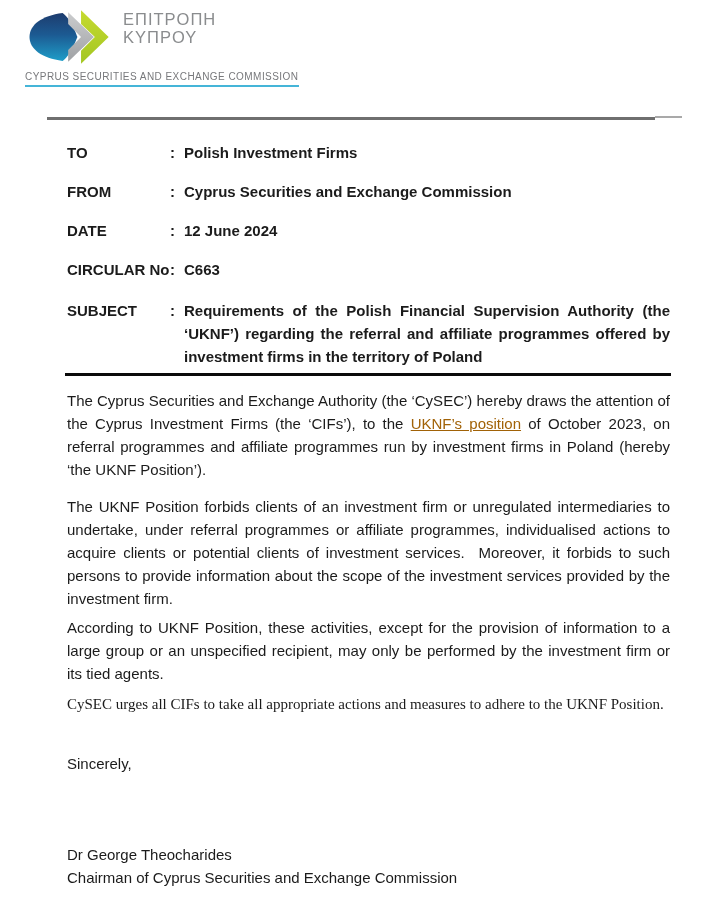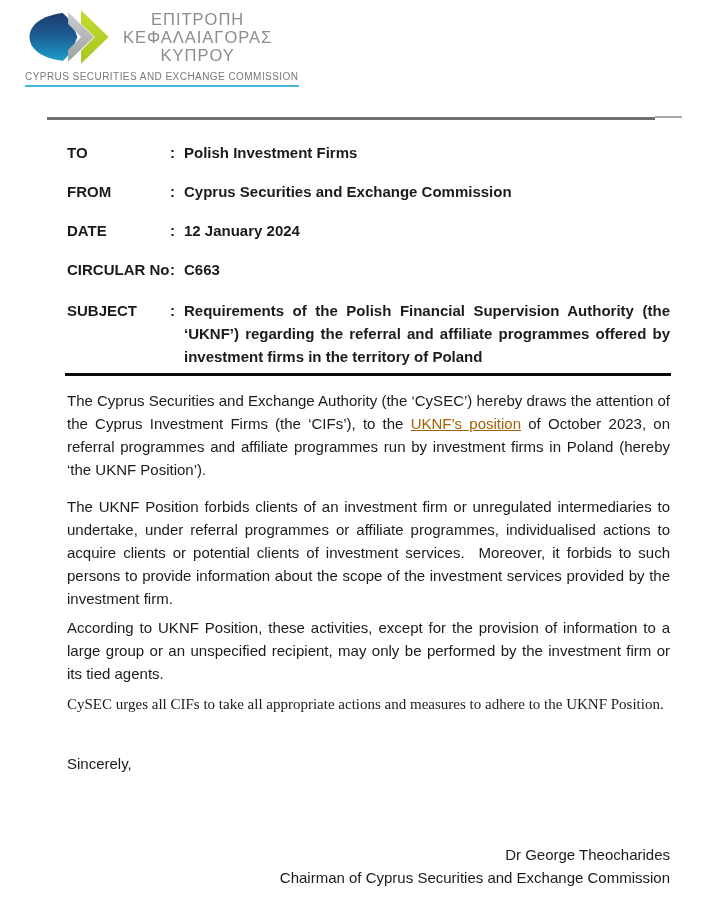--- a/index.html
+++ b/index.html
@@ -14,21 +14,20 @@
   
   .logo-block{padding:8px 0 0 24px;}
   .logo-row{display:flex;align-items:flex-start;}
   .logo-icon{width:92px;height:58px;flex:0 0 auto;}
   .greek{
     margin-left:7px;margin-top:2px;
     font-size:16.5px;line-height:18px;
     letter-spacing:1px;
     color:#8a8c8e;font-weight:400;
     white-space:nowrap;
-    text-align:center;
   }
   .tagline{
     display:inline-block;
     margin:5px 0 0 1px;
     font-size:10px;letter-spacing:0.45px;
     color:#77787b;
     padding-bottom:3px;
     border-bottom:2px solid #45b5d8;
     white-space:nowrap;
   }
@@ -51,21 +50,21 @@
   .body p{
     margin:0;
     font-size:15px;line-height:23px;
     text-align:justify;
   }
   .p1{margin-top:13px !important;}
   .p2{margin-top:14px !important;}
   .p3{margin-top:6px !important;}
   .p4{margin-top:8px !important;font-family:Liberation Serif, serif;}
   .closing{margin-top:36px !important;text-align:left;}
-  .signature{margin-top:68px !important;text-align:right;}
+  .signature{margin-top:68px !important;text-align:left;}
   .signature div{font-size:15px;line-height:23px;}
   a.doc-link{color:#a16207;text-decoration:underline;cursor:pointer;}
 </style>
 </head>
 <body>
 
 <div class="page">
 
   <header class="logo-block">
     <div class="logo-row">
@@ -84,21 +83,20 @@
             <stop offset="0" stop-color="#c6da2f"></stop>
             <stop offset="1" stop-color="#a3c622"></stop>
           </linearGradient>
         </defs>
         <path d="M42,4 C19,7 6,17 6,30 C6,43 19,53 42,56 C47,52 52,46 58,30 C52,14 47,8 42,4 Z" fill="url(#gBlue)"></path>
         <path d="M48,3 L76,30 L48,57 L48,44 L62,30 L48,16 Z" fill="url(#gGray)"></path>
         <path d="M62,1 L92,30 L62,59 L62,45 L77,30 L62,16 Z" fill="url(#gGreen)"></path>
       </svg>
       <div class="greek">
         <div>ΕΠΙΤΡΟΠΗ</div>
-        <div>ΚΕΦΑΛΑΙΑΓΟΡΑΣ</div>
         <div>ΚΥΠΡΟΥ</div>
       </div>
     </div>
     <div class="tagline">CYPRUS SECURITIES AND EXCHANGE COMMISSION</div>
   </header>
 
   <div class="header-rule">
     <span class="main"></span>
     <span class="tail"></span>
   </div>
@@ -112,21 +110,21 @@
         <span class="f-value">Polish Investment Firms</span>
       </div>
       <div class="f-row">
         <span class="f-label">FROM</span>
         <span class="f-colon">:</span>
         <span class="f-value">Cyprus Securities and Exchange Commission</span>
       </div>
       <div class="f-row">
         <span class="f-label">DATE</span>
         <span class="f-colon">:</span>
-        <span class="f-value">12 January 2024</span>
+        <span class="f-value">12 June 2024</span>
       </div>
       <div class="f-row">
         <span class="f-label">CIRCULAR No</span>
         <span class="f-colon">:</span>
         <span class="f-value">C663</span>
       </div>
       <div class="f-row subject">
         <span class="f-label">SUBJECT</span>
         <span class="f-colon">:</span>
         <span class="f-value">Requirements of the Polish Financial Supervision Authority (the ‘UKNF’) regarding the referral and affiliate programmes offered by investment firms in the territory of Poland</span>

